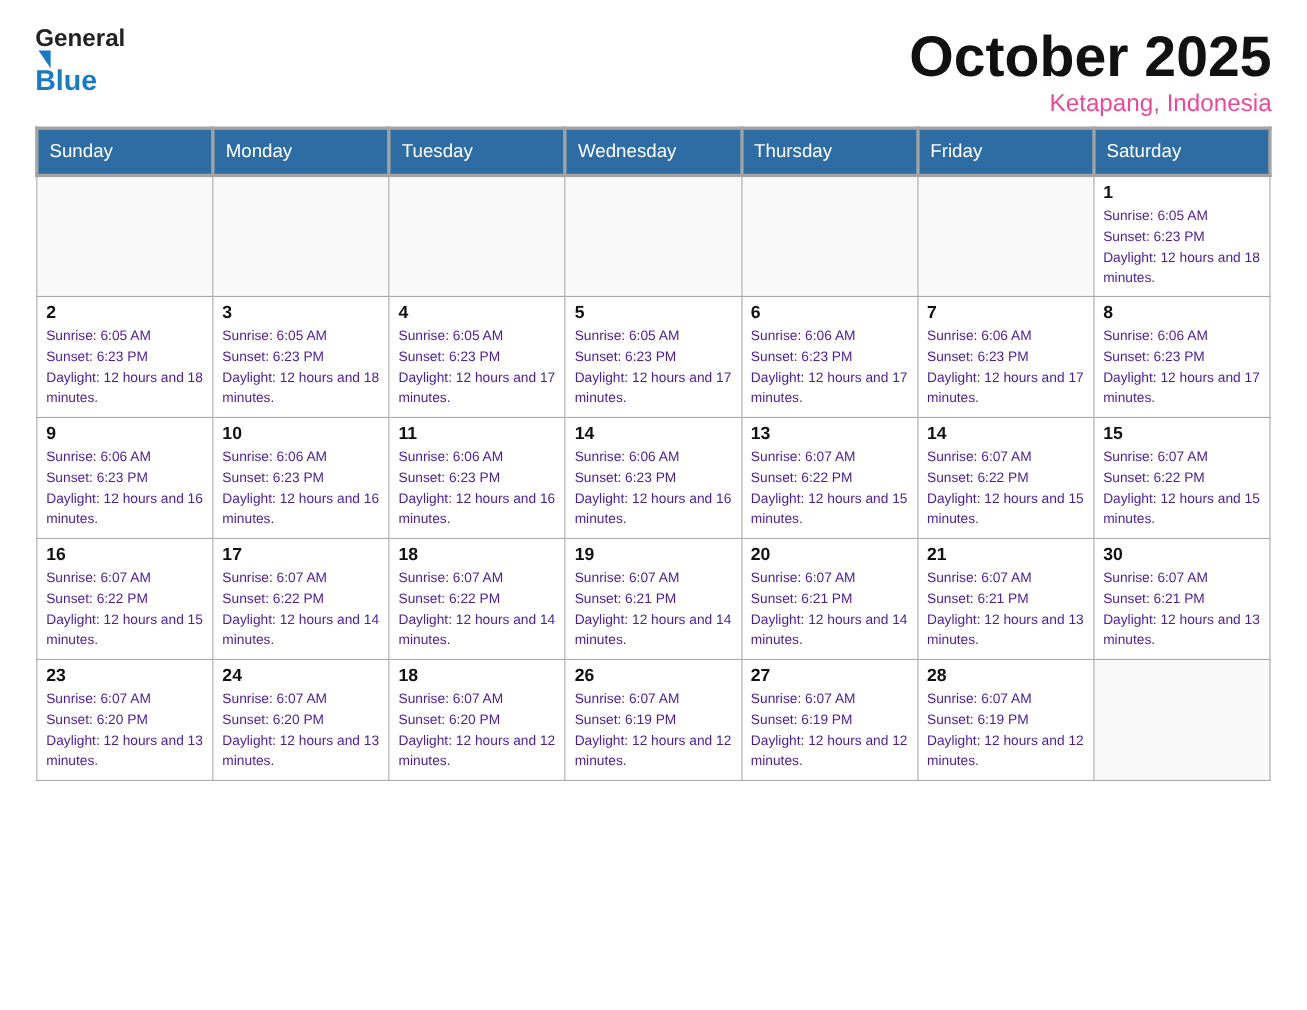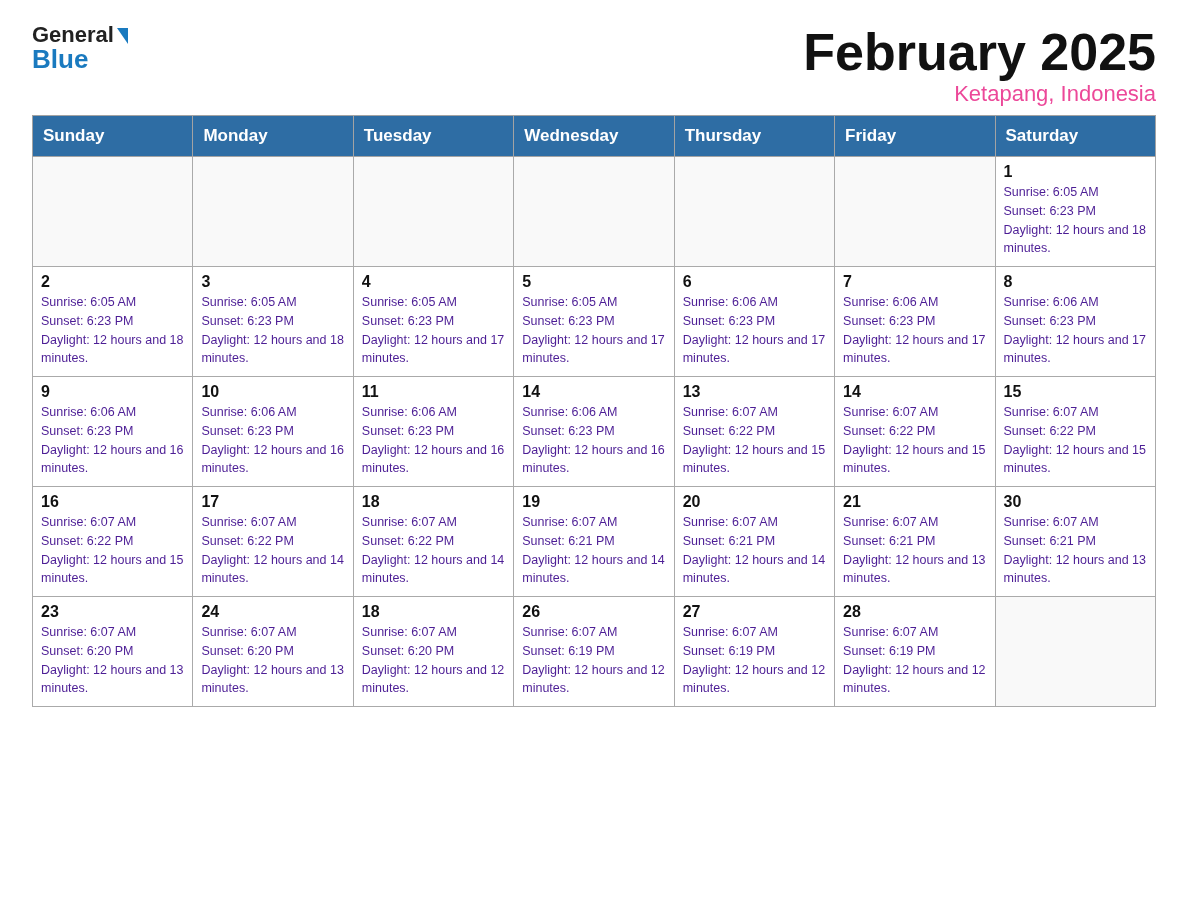--- a/index.html
+++ b/index.html
@@ -49,24 +49,24 @@
     }
     .calendar {
       width: 100%;
       border-collapse: collapse;
       margin-top: 8px;
     }
     .calendar thead tr th {
       background: #2e6da4;
       color: #fff;
       font-size: 17px;
-      font-weight: bold;
+      font-weight: normal;
       padding: 10px 10px;
       text-align: left;
-      border: 1px solid #a3a3a3;
+      border: 3px solid #a3a3a3;
     }
     .calendar tbody tr td {
       vertical-align: top;
       border: 1px solid #aaa;
       padding: 6px 8px;
       width: calc(100% / 7);
       min-height: 100px;
     }
     .calendar tbody tr {
       height: 110px;
@@ -87,28 +87,28 @@
     }
     .row-separator td {
       border-top: 2px solid #2e6da4;
     }
   </style>
 </head>
 <body>
 
 <div class="header-row">
   <div class="logo">
-    <div style="display:flex; align-items:center;">
+    <div style="display:flex; align-items:flex-start;flex-direction:column;">
       <span class="logo-text">General</span>
       <span style="display:inline-block; width:0; height:0; border-left:11px solid transparent; border-right:0px solid transparent; border-top:16px solid #1a7abf; margin-left:3px; margin-bottom:-2px;"></span>
     </div>
     <span class="logo-blue-line">Blue</span>
   </div>
   <div class="title-block">
-    <h1>February 2025</h1>
+    <h1>October 2025</h1>
     <h2>Ketapang, Indonesia</h2>
   </div>
 </div>
 
 <table class="calendar">
   <thead>
     <tr>
 
     <th>Sunday</th>
         <th>Monday</th>

